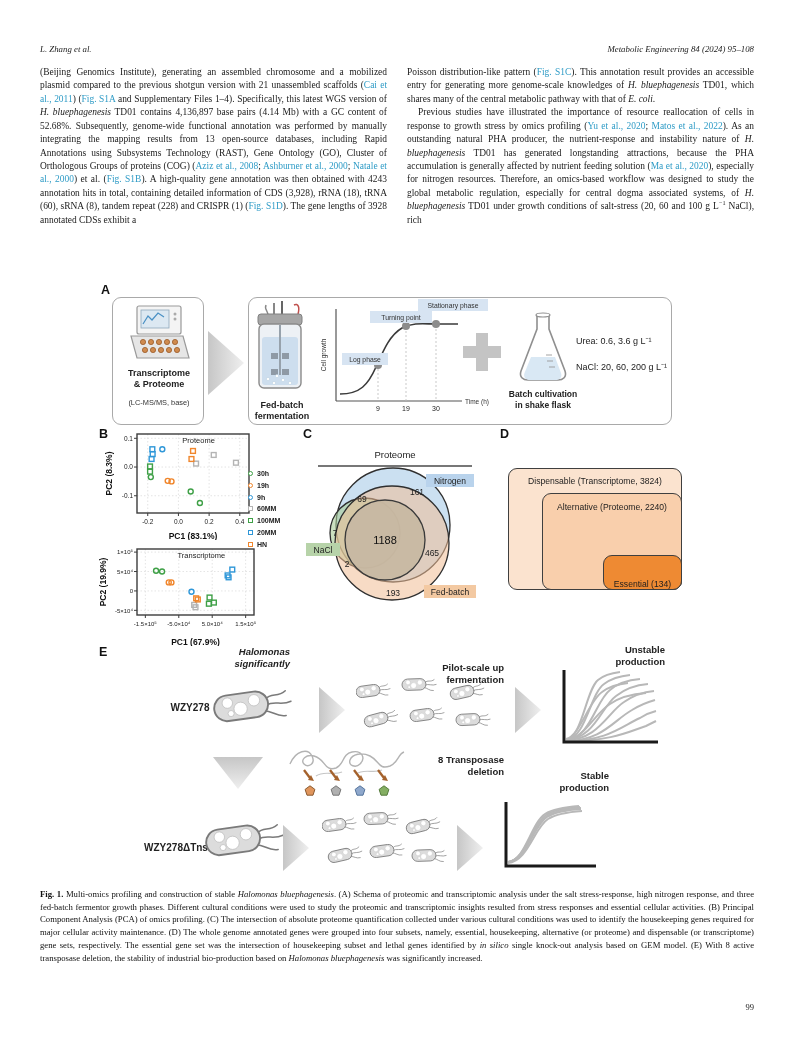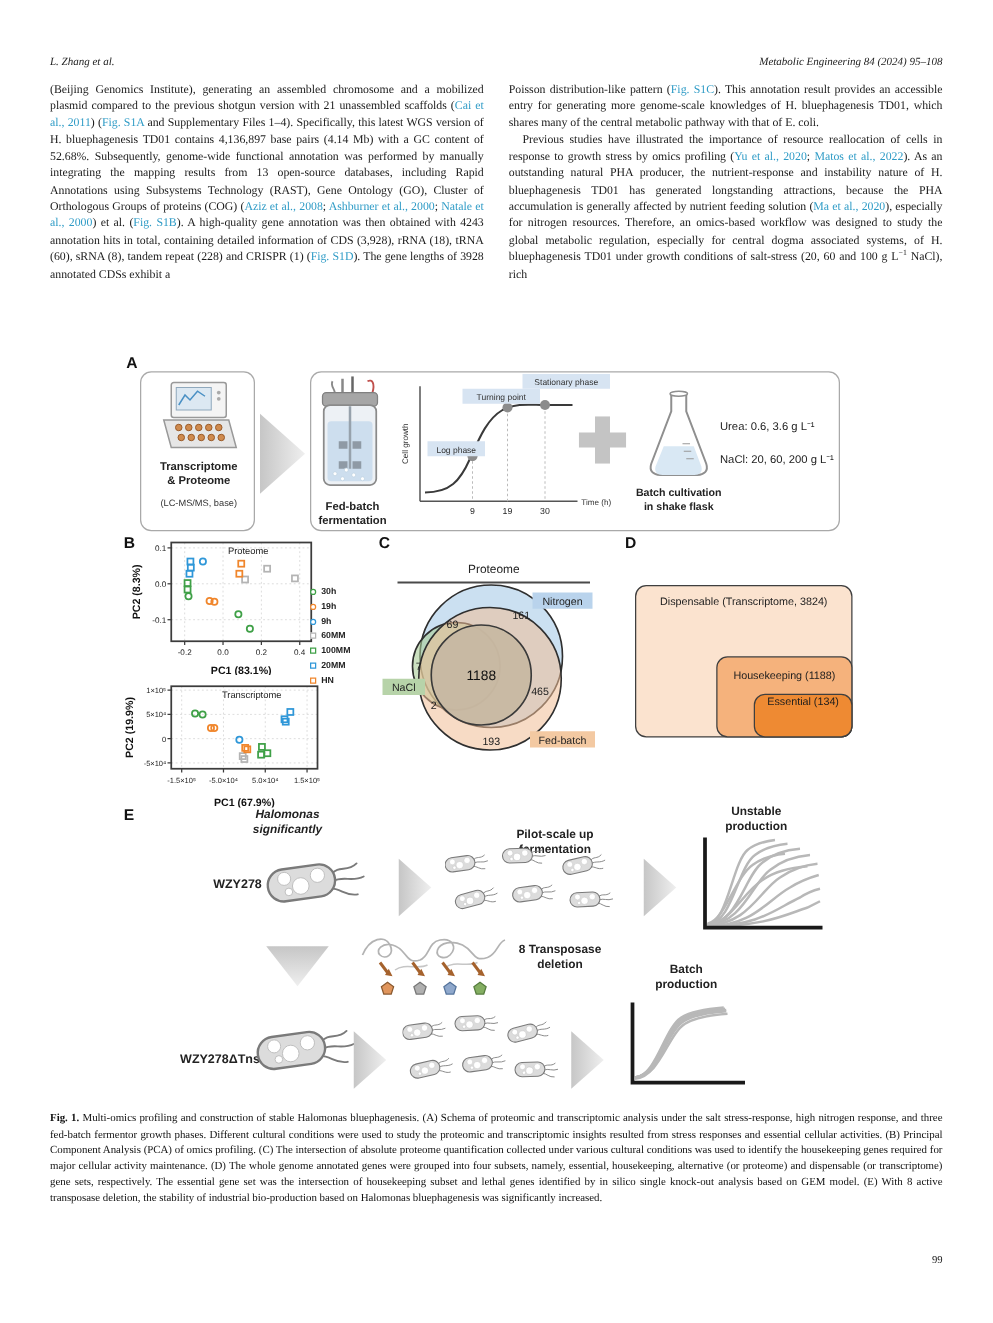--- a/index.html
+++ b/index.html
@@ -4,32 +4,32 @@
 <style>
 *{margin:0;padding:0;box-sizing:border-box}
 html,body{background:#ffffff}
 body{width:794px;height:1058px;position:relative;overflow:hidden;
      font-family:"Liberation Serif",serif;color:#1a1a1a}
 .abs{position:absolute}
 .hdr{font-style:italic;font-size:8.8px;color:#222}
 .bodycol{width:347px;font-size:9.45px;line-height:1.42;text-align:justify}
 .indent{text-indent:11px;display:block}
 .seg-link{color:#2e9bc6;cursor:pointer}
-.seg-italic{}
+.seg-italic{font-style:italic}
 .seg-bold{font-weight:bold}
 .seg-sup{vertical-align:super;font-size:66%;line-height:0}
 .fig,.fig *{font-family:"Liberation Sans",sans-serif}
 .plabel{font-weight:bold;font-size:12.5px;font-family:"Liberation Sans",sans-serif;color:#111}
 .rbox{border:1px solid #a9a9a9;border-radius:9px;background:#fff}
 .boxtitle{font-weight:bold;font-size:9px;line-height:1.25;text-align:center;color:#222}
 .boxsub{font-size:7.4px;text-align:center;color:#333;margin-top:2px}
 .figcap{font-weight:bold;font-size:9px;line-height:1.25;text-align:center;color:#222}
 .figcap2{font-weight:bold;font-size:8.5px;line-height:1.3;text-align:center;color:#222}
 .medium-lab{font-weight:normal;font-size:9px;color:#222}
-.ehead{font-weight:bold;font-size:9.5px;line-height:1.3;text-align:center;color:#222}
+.ehead{font-weight:bold;font-size:9.5px;line-height:1.3;text-align:right;color:#222}
 .ehead .it{font-style:italic}
 .strain{font-weight:bold;font-size:10px;color:#222;text-align:center}
 .lgrow{display:flex;align-items:center;gap:4px;margin-bottom:4.8px;
        font-size:7px;font-weight:bold;color:#222;font-family:"Liberation Sans",sans-serif}
 .lgm{width:5px;height:5px;border:1.6px solid #000;display:inline-block;background:#fff;flex:0 0 auto}
 .dbox{position:absolute;border:1.5px solid #3f3f3f;border-radius:9px;
       font-size:8.6px;color:#1d1d1d;text-align:center}
 .caption{width:714px;font-size:8.7px;line-height:1.46;text-align:justify;color:#111}
 .pageno{width:714px;text-align:right;font-size:8.5px;color:#222}
 svg{display:block}
@@ -326,22 +326,22 @@
     <text x="150" y="40" font-size="8.5" fill="#222" text-anchor="middle">Nitrogen</text>
     <rect x="6" y="99" width="34" height="13" fill="#b7d3a9"></rect>
     <text x="23" y="109" font-size="8.5" fill="#222" text-anchor="middle">NaCl</text>
     <rect x="124" y="141" width="52" height="13" fill="#f3c9a2"></rect>
     <text x="150" y="151" font-size="8.5" fill="#222" text-anchor="middle">Fed-batch</text>
   </svg>
 
   <div class="abs plabel" style="left:500px;top:427px">D</div>
   <div class="abs" style="left:508px;top:468px;width:176px;height:124px">
     <div class="dbox" style="left:0;top:0;width:174px;height:122px;background:#fbe3cf;padding-top:7px"><span>Dispensable (Transcriptome, 3824)</span></div>
-    <div class="dbox" style="left:65px;top:57px;width:109px;height:65px;background:#f5b27c;padding-top:9px"><span>Housekeeping (1188)</span></div>
-    <div class="dbox" style="left:95px;top:87px;width:79px;height:35px;background:#ee8a33;display:flex;align-items:flex-start;justify-content:center">
+    <div class="dbox" style="left:34px;top:25px;width:140px;height:97px;background:#f9cfac;padding-top:8px"><span>Alternative (Proteome, 2240)</span></div>
+    <div class="dbox" style="left:95px;top:87px;width:79px;height:35px;background:#ee8a33;display:flex;align-items:flex-end;justify-content:center">
         <span>Essential (134)</span>
       </div>
   </div>
 
   <div class="abs plabel" style="left:99px;top:645px">E</div>
 
   <div class="abs ehead" style="left:170px;top:646px;width:120px">
     <div class="it">Halomonas</div>
     <div class="it">significantly</div>
   </div>
@@ -415,21 +415,21 @@
     <polygon points="0,-5.2 4.9,-1.6 3,4.2 -3,4.2 -4.9,-1.6" transform="translate(24,49)" fill="#e0955c" stroke="#8a5a30"></polygon>
     <polygon points="0,-5.2 4.9,-1.6 3,4.2 -3,4.2 -4.9,-1.6" transform="translate(50,49)" fill="#b0b0b0" stroke="#777777"></polygon>
     <polygon points="0,-5.2 4.9,-1.6 3,4.2 -3,4.2 -4.9,-1.6" transform="translate(74,49)" fill="#8fa8cc" stroke="#55749c"></polygon>
     <polygon points="0,-5.2 4.9,-1.6 3,4.2 -3,4.2 -4.9,-1.6" transform="translate(98,49)" fill="#84ae62" stroke="#567c3e"></polygon>
   </svg>
   <div class="abs ehead" style="left:392px;top:754px;width:112px">
     <div>8 Transposase</div>
     <div>deletion</div>
   </div>
   <div class="abs ehead" style="left:489px;top:770px;width:120px">
-    <div>Batch</div>
+    <div>Stable</div>
     <div>production</div>
   </div>
 
   <div class="abs strain" style="left:138px;top:842px;width:76px">WZY278ΔTns</div>
   <svg class="abs" style="left:204px;top:816px" width="88" height="52">
     <use href="#bacterium" transform="translate(2,4) scale(0.95)"></use>
   </svg>
   <svg class="abs" style="left:282px;top:824px" width="28" height="48">
     <polygon points="1,1 27,24 1,47" fill="url(#argrad)"></polygon>
   </svg>

